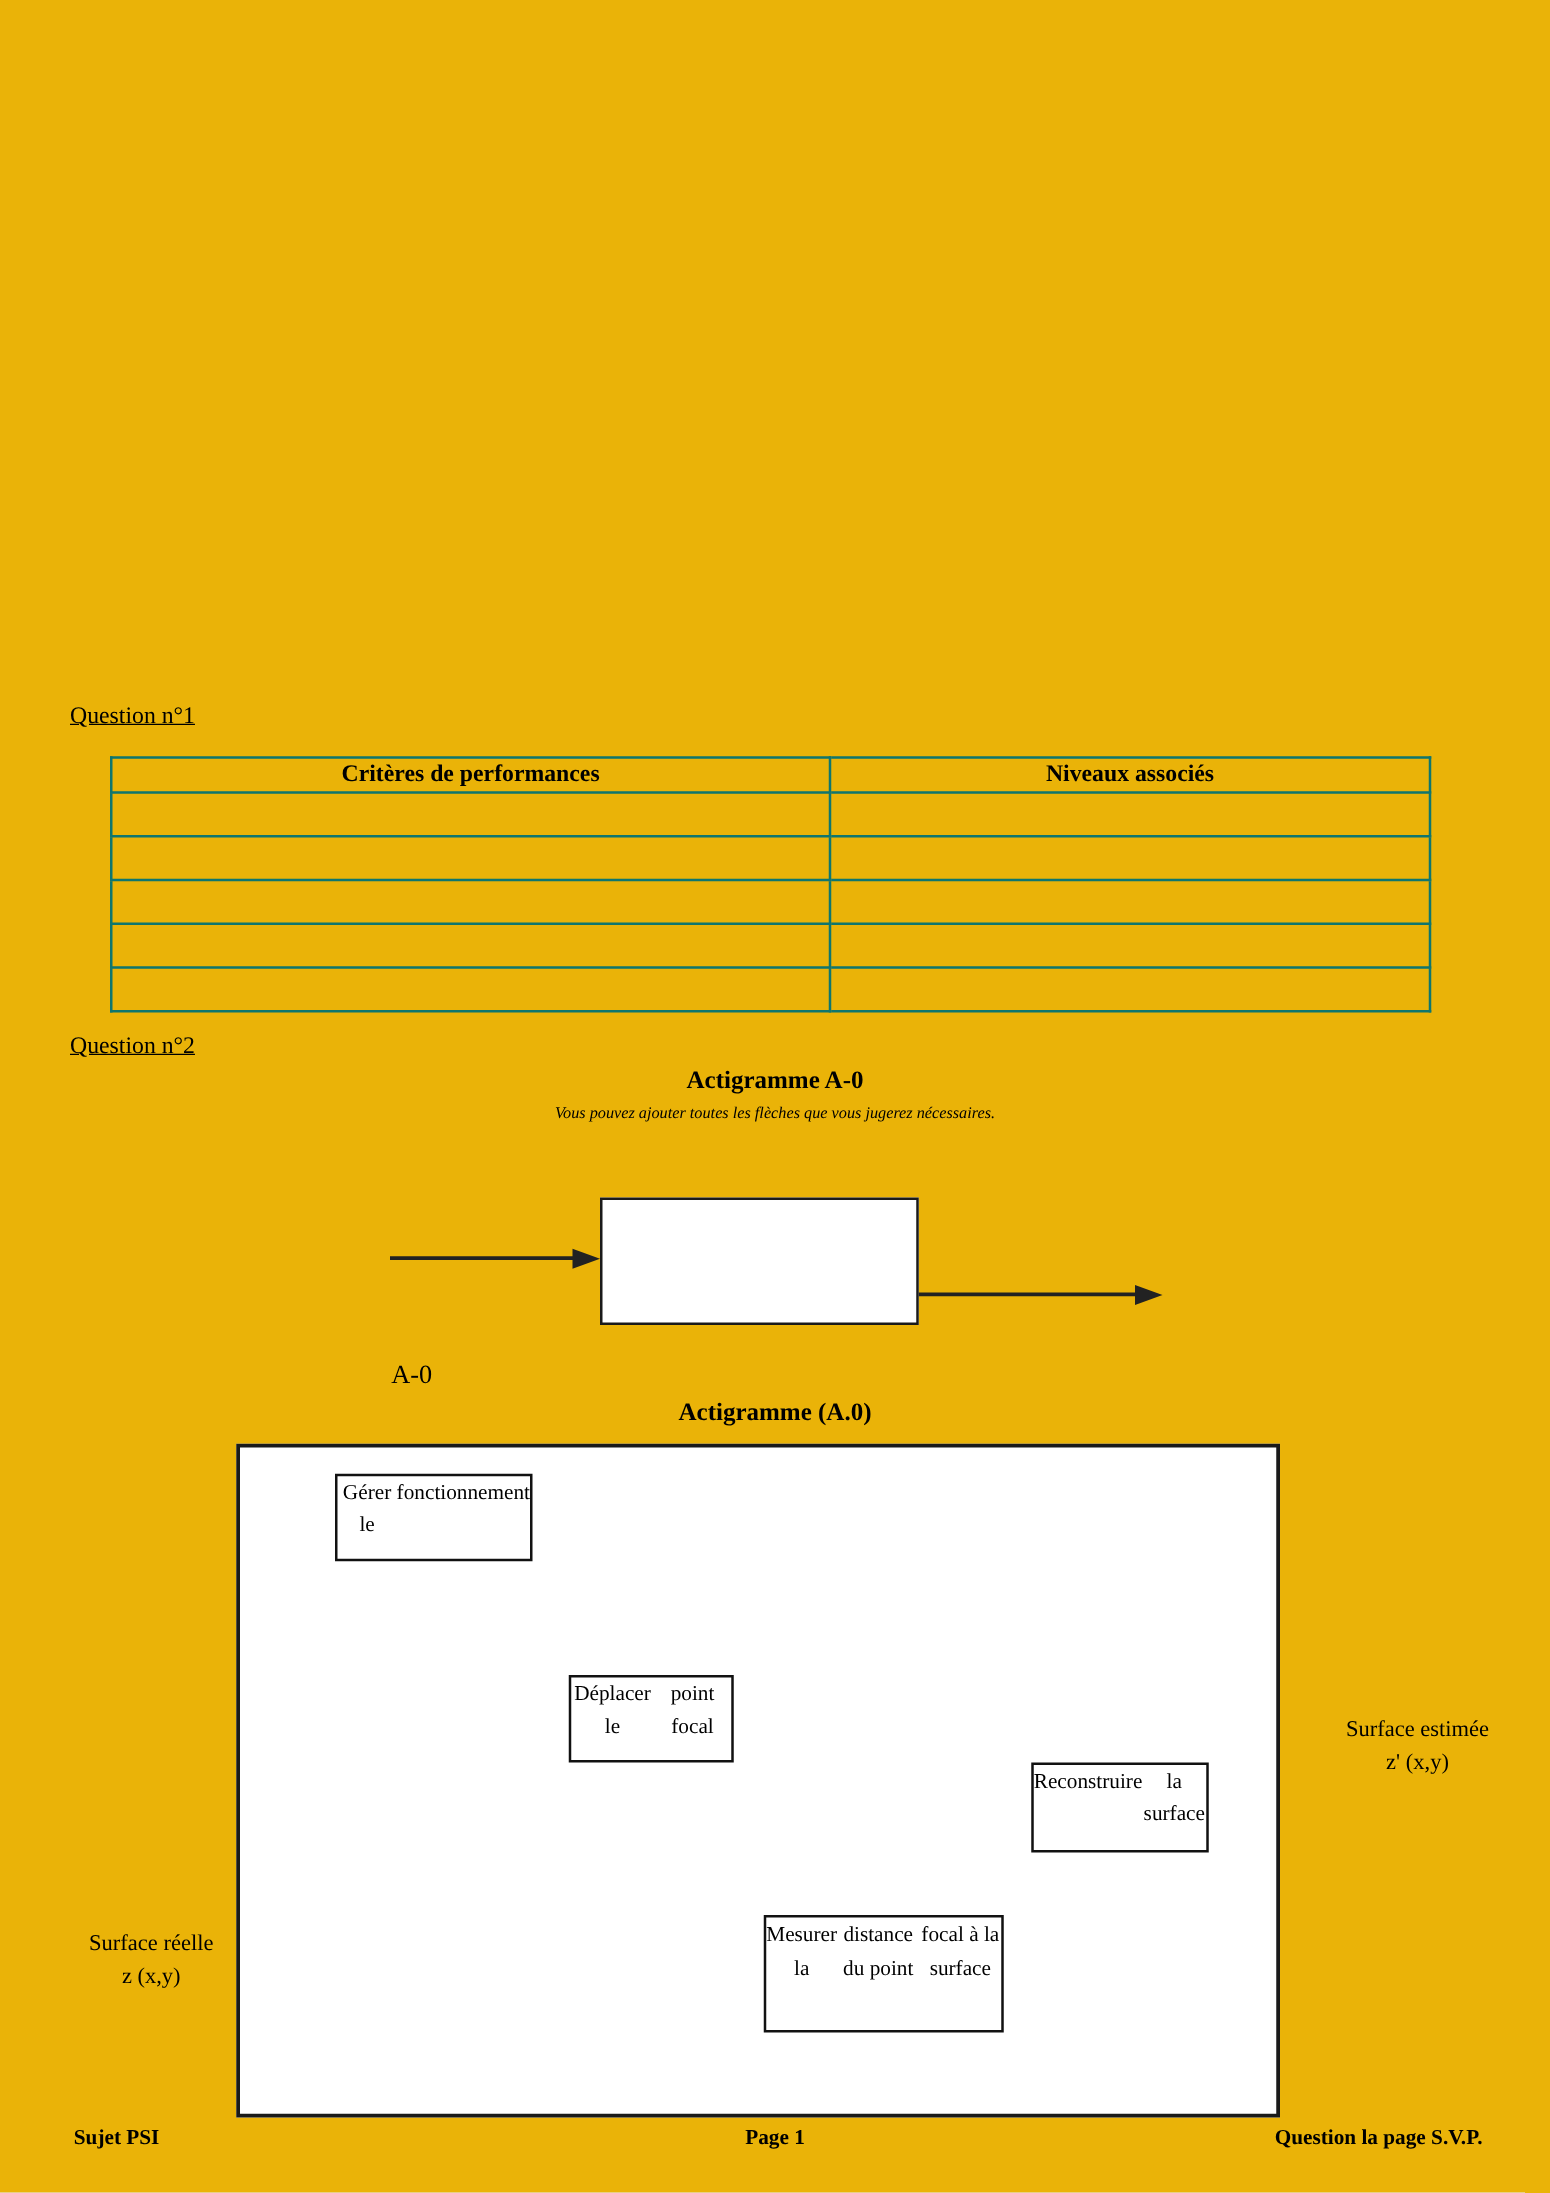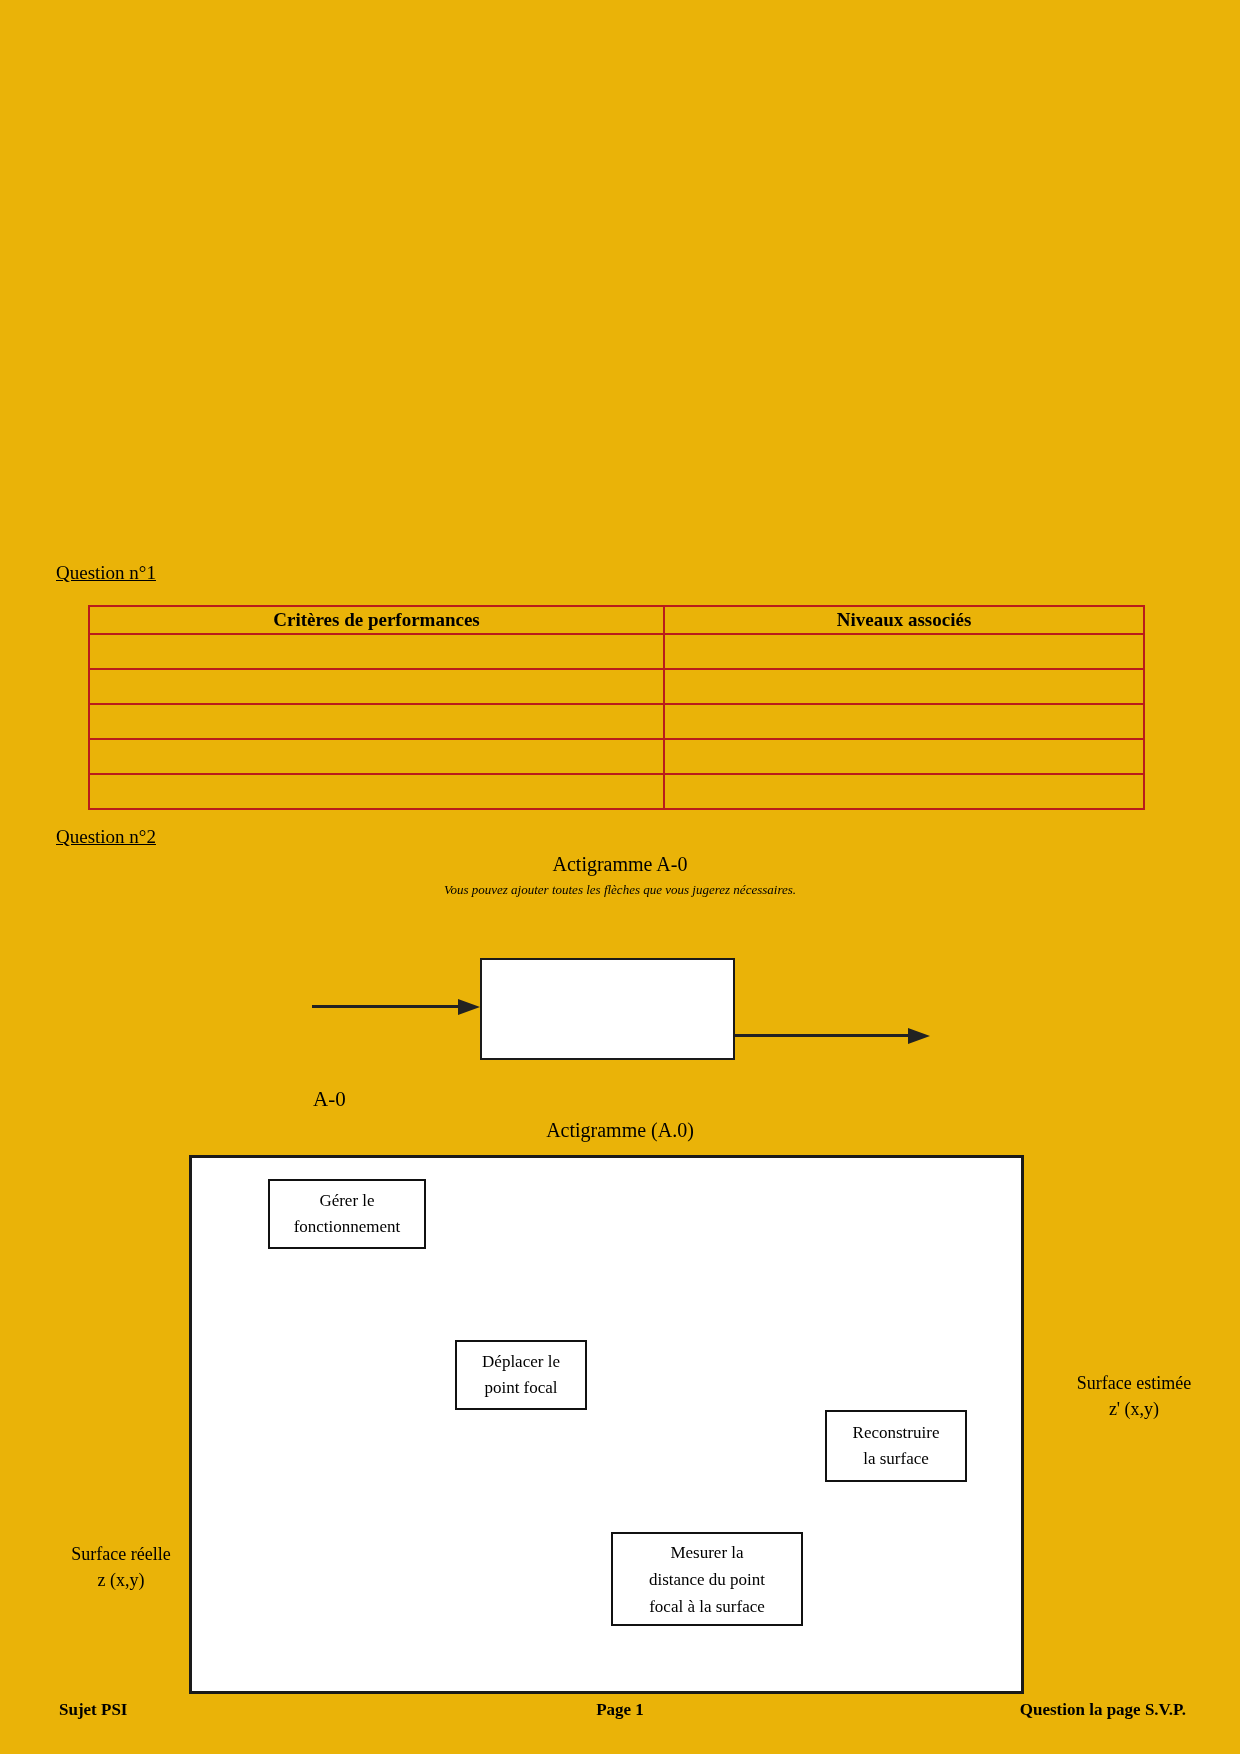--- a/index.html
+++ b/index.html
@@ -20,32 +20,32 @@
     white-space:nowrap;
   }
 
   
   table.perf {
     position:absolute; left:88px; top:605px;
     width:1055px;
     border-collapse:collapse;
     table-layout:fixed;
   }
-  table.perf th, table.perf td { border:2px solid #b91c1c; padding:0; }
+  table.perf th, table.perf td { border:2px solid #0f766e; padding:0; }
   table.perf th {
     height:26px;
     font-size:19px; font-weight:bold; text-align:center;
   }
   table.perf td { height:33px; }
   .col1 { width:575px; } .col2 { width:480px; }
 
   
   .center-title {
     left:0; width:1240px; text-align:center;
-    font-size:20px; white-space:nowrap;
+    font-size:20px; white-space:nowrap;font-weight:bold;
   }
   .note {
     left:0; width:1240px; text-align:center;
     font-size:13px; font-style:italic; white-space:nowrap;
   }
 
   
   .a0-box {
     left:480px; top:958px; width:251px; height:98px;
     border:2px solid #1a1a1a; background:#fff;
@@ -60,21 +60,21 @@
   .a0-node-label { left:313px; top:1087px; font-size:21px; }
 
   
   .a0-frame {
     left:189px; top:1155px; width:829px; height:533px;
     border:3px solid #1a1a1a; background:#fff;
   }
   .act-box {
     border:2px solid #111; background:#fff;
     text-align:center; font-size:17px; line-height:26px;
-    display:flex; flex-direction:column; justify-content:center;
+    display:flex; flex-direction:row; justify-content:center;
   }
   .side-label {
     font-size:18px; line-height:26px; text-align:center; white-space:nowrap;
   }
 
   
   .footer-item { font-size:17px; font-weight:bold; white-space:nowrap; }
 </style>
 </head>
 <body>

